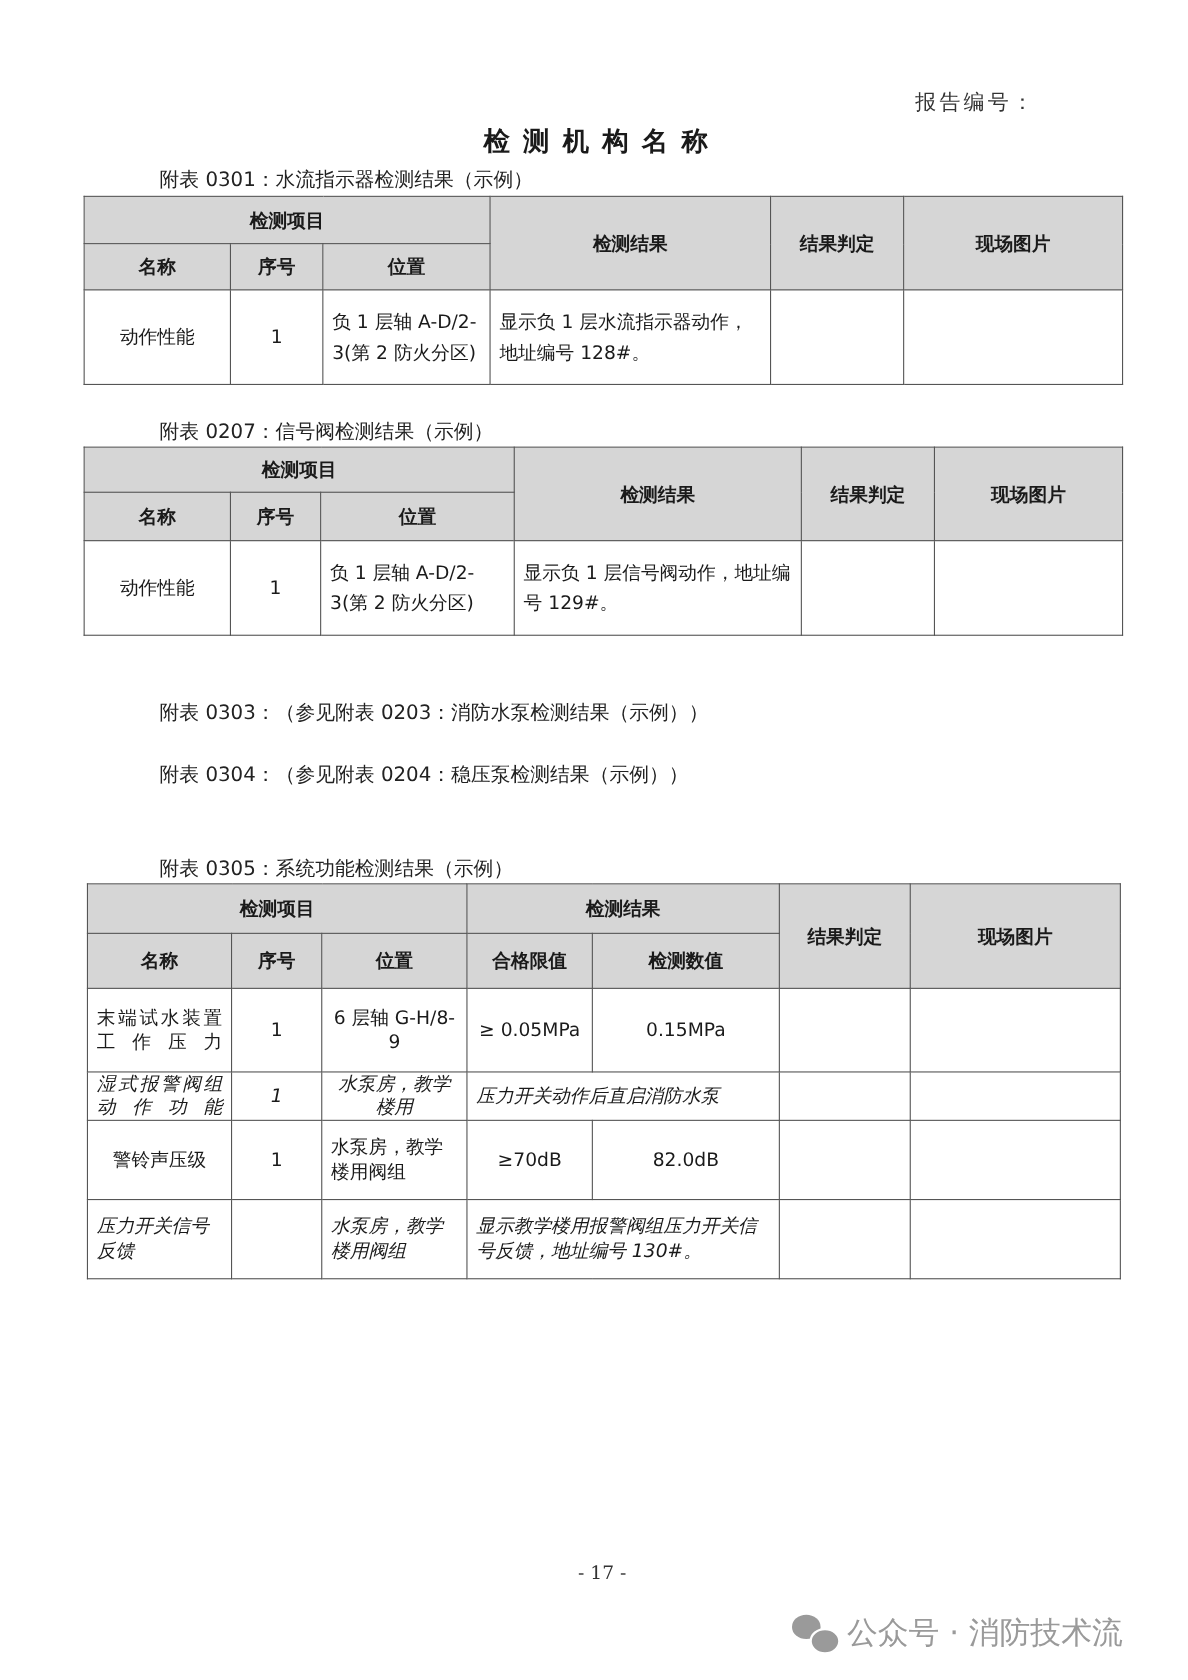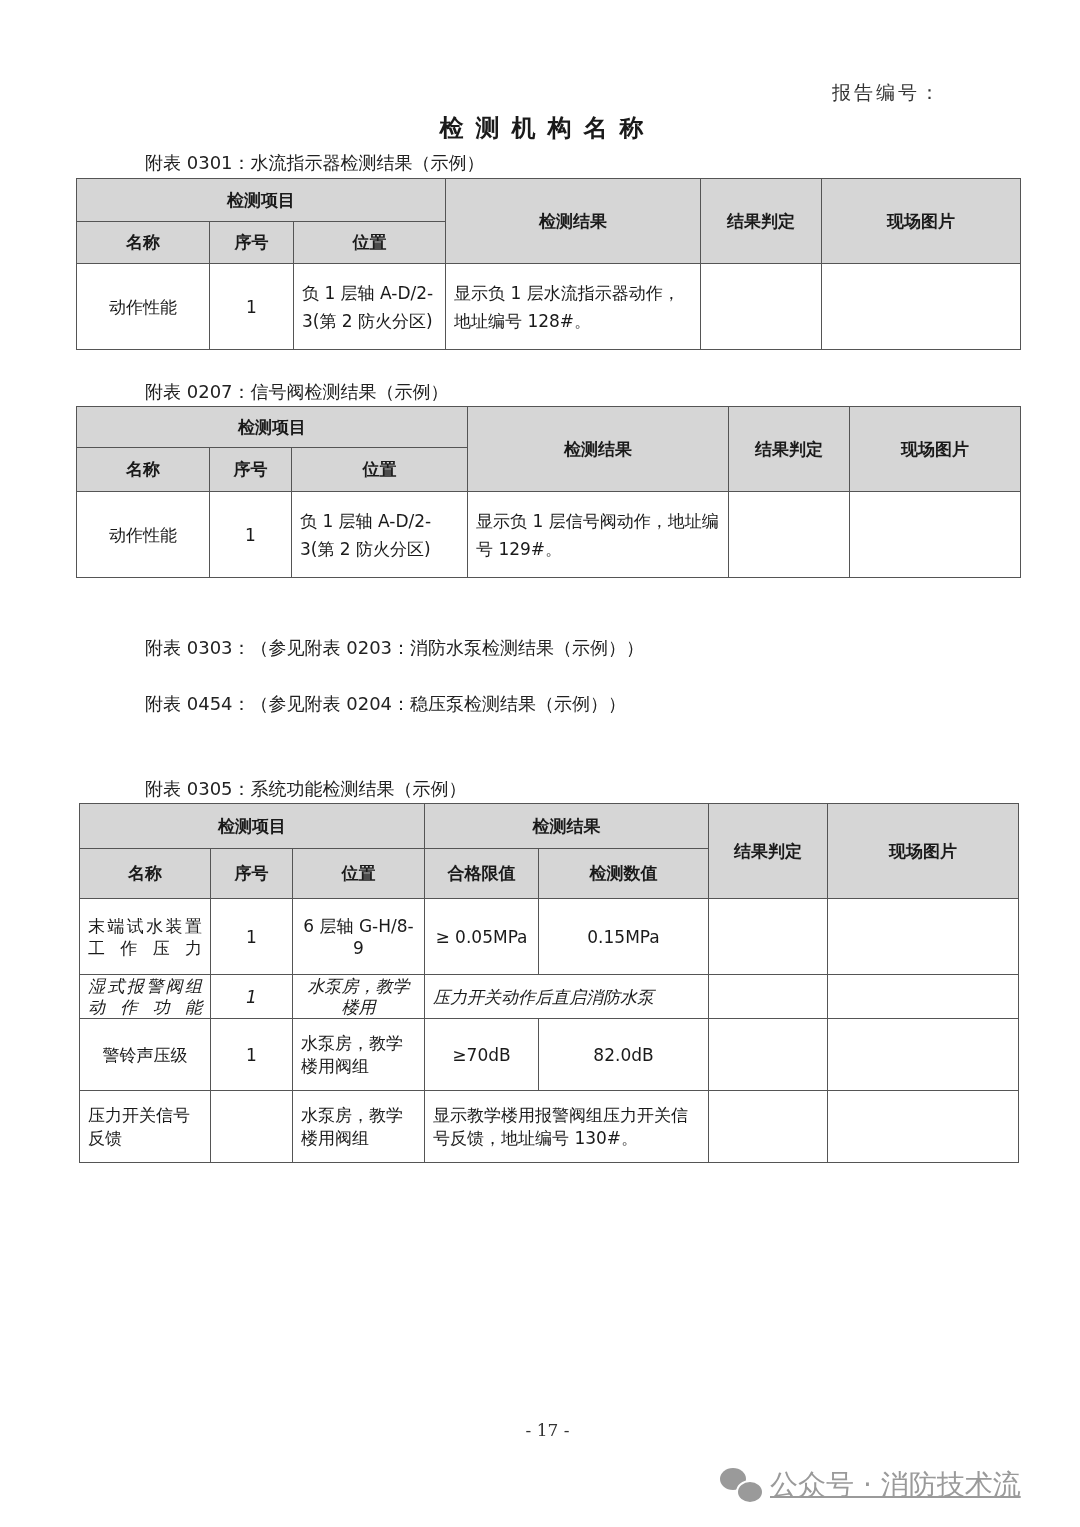--- a/index.html
+++ b/index.html
@@ -9,21 +9,21 @@
   .report-no { top: 80px; left: 832px; font-size: 19px; letter-spacing: 3px; font-family: "DejaVu Serif", serif; color: #333; }
   .org-title { top: 112px; left: 0; width: 1095px; text-align: center; font-size: 24px; font-weight: bold; letter-spacing: 12px; font-family: "DejaVu Serif", serif; }
   .caption { font-size: 18px; color: #222; }
   table { border-collapse: collapse; position: absolute; table-layout: fixed; }
   td, th { border: 1px solid #555; font-size: 17px; padding: 0 8px; }
   th { background: #d6d6d6; font-weight: bold; font-family: "DejaVu Serif", serif; font-size: 17px; text-align: center; }
   td { text-align: center; line-height: 28px; }
   td.left { text-align: left; }
   td.justify { text-align: justify; text-align-last: justify; }
   .page-num { top: 1420px; left: 0; width: 1095px; text-align: center; font-size: 17px; font-family: "DejaVu Serif", serif; color: #333; }
-  .watermark { top: 1466px; left: 720px; font-size: 28px; color: #9a9a9a; display: flex; align-items: center; gap: 8px; text-decoration: underline; }
+  .watermark { top: 1466px; left: 720px; font-size: 28px; color: #9a9a9a; display: flex; align-items: center; gap: 8px; }
   .wechat-icon { width: 42px; height: 34px; position: relative; }
   .bubble { position: absolute; background: #9a9a9a; border-radius: 50%; }
   .bubble.b1 { width: 26px; height: 22px; left: 0; top: 0; }
   .bubble.b2 { width: 24px; height: 20px; left: 16px; top: 12px; border: 2px solid #fff; }
 </style>
 </head>
 <body>
 
 <div class="abs report-no">报告编号：</div>
 <div class="abs org-title">检测机构名称</div>
@@ -88,21 +88,21 @@
     <td>1</td>
     <td class="left">负 1 层轴 A-D/2-3(第 2 防火分区)</td>
     <td class="left">显示负 1 层信号阀动作，地址编号 129#。</td>
     <td></td>
     <td></td>
   </tr>
 </tbody>
   </table>
 
 <div class="abs caption" style="top:636px;left:145px;">附表 0303：（参见附表 0203：消防水泵检测结果（示例））</div>
-<div class="abs caption" style="top:692px;left:145px;">附表 0454：（参见附表 0204：稳压泵检测结果（示例））</div>
+<div class="abs caption" style="top:692px;left:145px;">附表 0304：（参见附表 0204：稳压泵检测结果（示例））</div>
 
 <div class="abs caption" style="top:777px;left:145px;">附表 0305：系统功能检测结果（示例）</div>
 <table style="top:803px;left:79px;width:939px;">
   <colgroup>
       <col style="width:131px">
       <col style="width:82px">
       <col style="width:132px">
       <col style="width:114px">
       <col style="width:170px">
       <col style="width:119px">
@@ -141,21 +141,21 @@
   </tr>
   <tr style="height:72px;">
     <td>警铃声压级</td>
     <td>1</td>
     <td class="left" style="line-height:23px;">水泵房，教学楼用阀组</td>
     <td>≥70dB</td>
     <td>82.0dB</td>
     <td></td>
     <td></td>
   </tr>
-  <tr style="height:72px;">
+  <tr style="height:72px;font-style:italic;">
     <td class="left" style="line-height:23px;">压力开关信号反馈</td>
     <td></td>
     <td class="left" style="line-height:23px;">水泵房，教学楼用阀组</td>
     <td colspan="2" class="left" style="line-height:23px;">显示教学楼用报警阀组压力开关信号反馈，地址编号 130#。</td>
     <td></td>
     <td></td>
   </tr>
 </tbody>
   </table>
 

